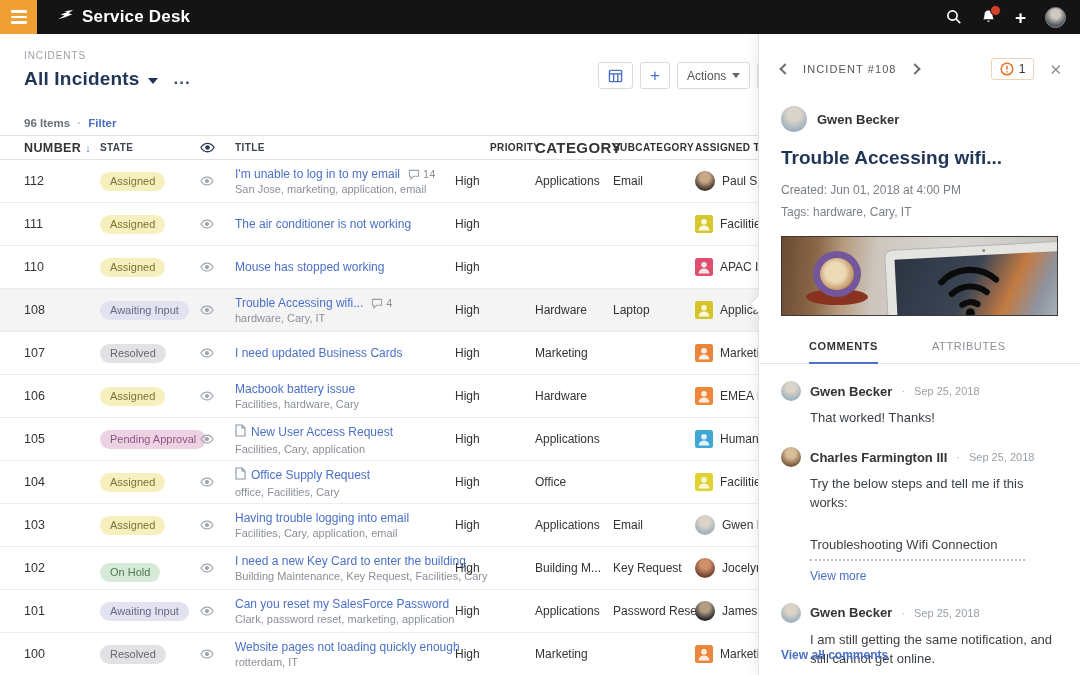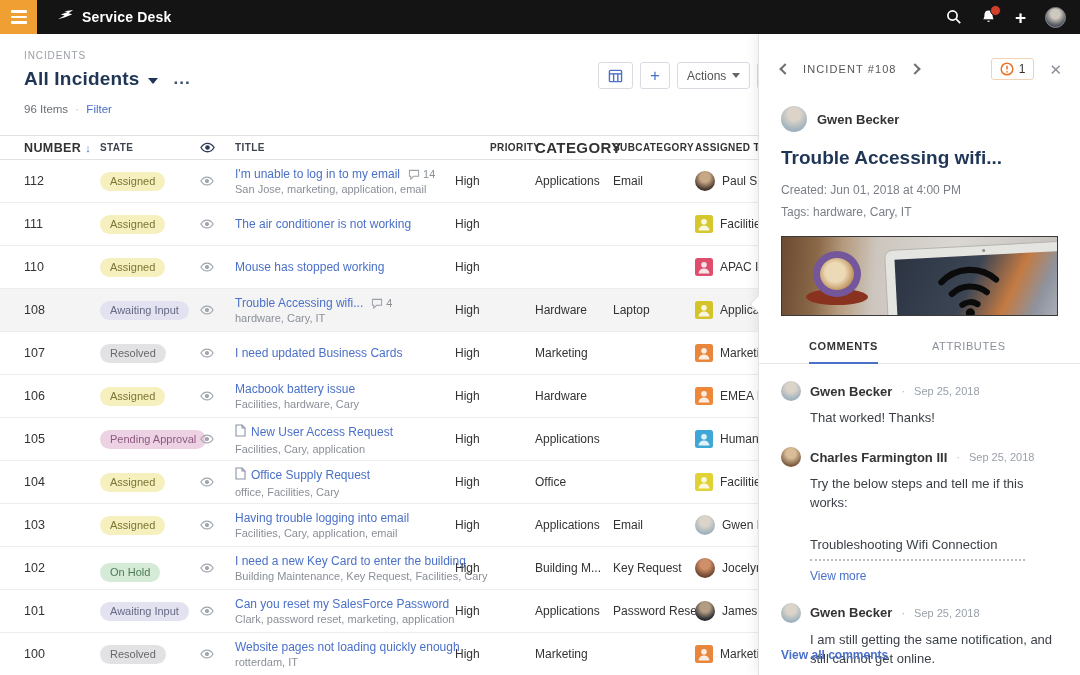--- a/index.html
+++ b/index.html
@@ -5,21 +5,21 @@
   * { box-sizing: border-box; margin: 0; padding: 0; }
   html,body { width:1080px; height:675px; overflow:hidden; background:#fff;
     font-family:"Liberation Sans", sans-serif; color:#333; }
 
   
   .topbar { height:34px; background:#141414; display:flex; align-items:center; position:relative; z-index:30; }
   .hamburger { width:37px; height:34px; background:#f0a032; display:flex; flex-direction:column;
     justify-content:center; align-items:center; gap:3px; cursor:pointer; }
   .hamburger span { width:16px; height:2.5px; background:#fff; border-radius:1px; }
   .brand { display:flex; align-items:center; margin-left:20px; gap:8px; }
-  .brand-title { color:#fff; font-weight:bold; font-size:14px; letter-spacing:0.2px; }
+  .brand-title { color:#fff; font-weight:bold; font-size:17px; letter-spacing:0.2px; }
   .topbar-right { margin-left:auto; display:flex; align-items:center; gap:19px; padding-right:14px; }
   .tb-ic { position:relative; display:flex; align-items:center; cursor:pointer; }
   .badge-dot { position:absolute; top:-4px; right:-5px; width:11px; height:11px; border-radius:50%;
     background:#d43f2a; border:1px solid #141414; }
   .plus-ic { color:#fff; font-size:19px; font-weight:bold; line-height:1; }
   .avatar { border-radius:50%; }
   .av-user  { background: radial-gradient(circle at 50% 32%, #cfc8bd 28%, #4e555e 72%); }
   .av-gwen  { background: radial-gradient(circle at 50% 32%, #dcd4c9 28%, #9fb2bd 72%); }
   .av-paul  { background: radial-gradient(circle at 50% 32%, #c9a886 28%, #43362c 72%); }
   .av-jocelyn{ background: radial-gradient(circle at 50% 32%, #cf8f68 28%, #6d4330 72%); }
@@ -32,21 +32,21 @@
 
   
   .list-head { position:absolute; left:24px; top:16px; }
   .eyebrow { font-size:10px; color:#9aa0a8; letter-spacing:0.9px; }
   .view-title { margin-top:7px; display:flex; align-items:center; gap:8px; }
   .view-title b { font-size:19px; color:#1f3556; letter-spacing:0.2px; cursor:pointer; }
   .caret { width:0; height:0; border-left:5px solid transparent; border-right:5px solid transparent;
     border-top:6px solid #1f3556; margin-top:3px; }
   .more-dots { color:#3c4c6a; font-size:17px; font-weight:bold; letter-spacing:1px; margin-left:8px;
     line-height:0.4; cursor:pointer; }
-  .meta { margin-top:13px; font-size:11.5px; color:#6a7078; }
+  .meta { margin-top:27px; font-size:11.5px; color:#6a7078;font-weight:bold; }
   .meta .sep { color:#b8bcc2; margin:0 4px; }
   .link { color:#4a70c8; text-decoration:none; cursor:pointer; }
 
   
   .toolbar { position:absolute; top:28px; left:598px; display:flex; gap:7px; }
   .tbtn { height:27px; min-width:30px; border:1px solid #d8dce2; background:#fff; border-radius:3px;
     display:flex; align-items:center; justify-content:center; gap:6px; padding:0 9px;
     font-size:12px; color:#555; cursor:pointer; }
   .tbtn .sm-caret { width:0;height:0;border-left:4px solid transparent;border-right:4px solid transparent;
     border-top:5px solid #666; }

